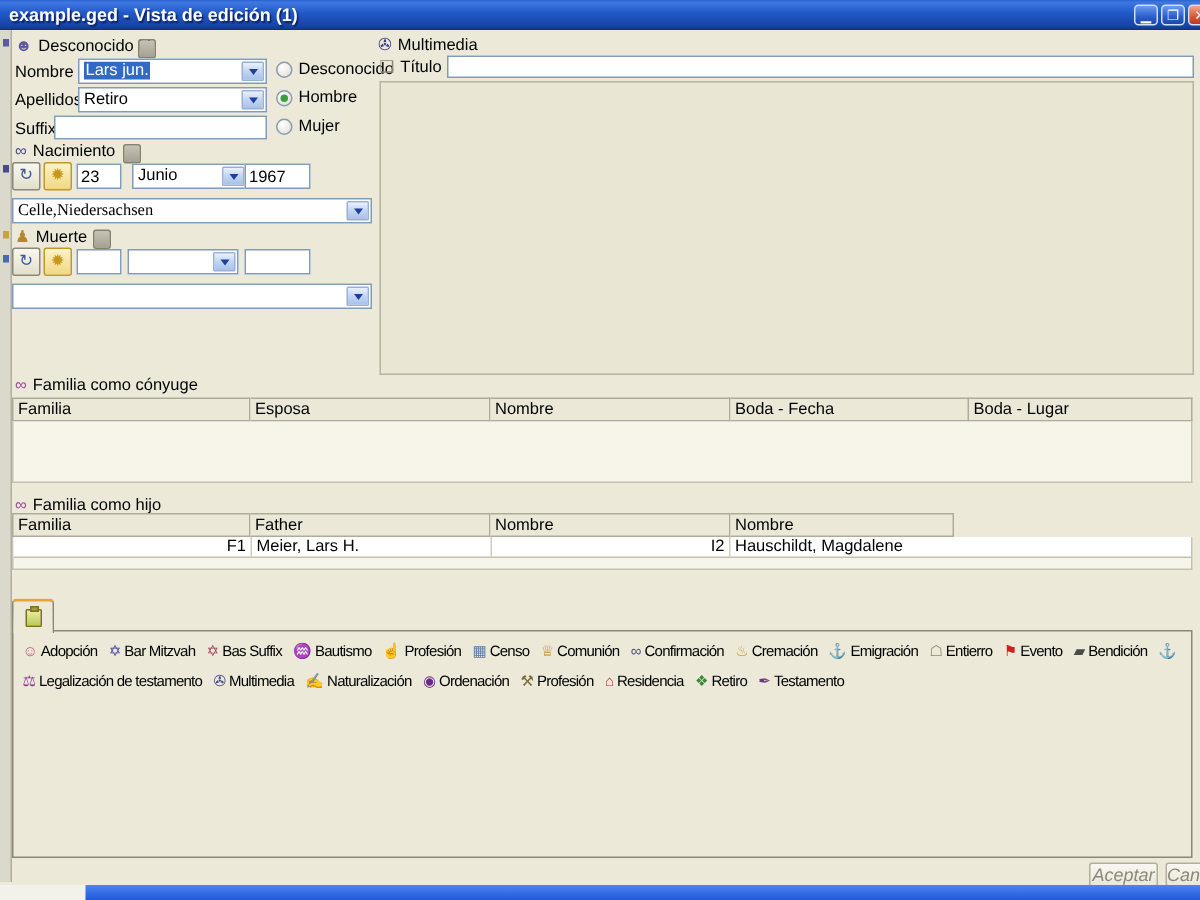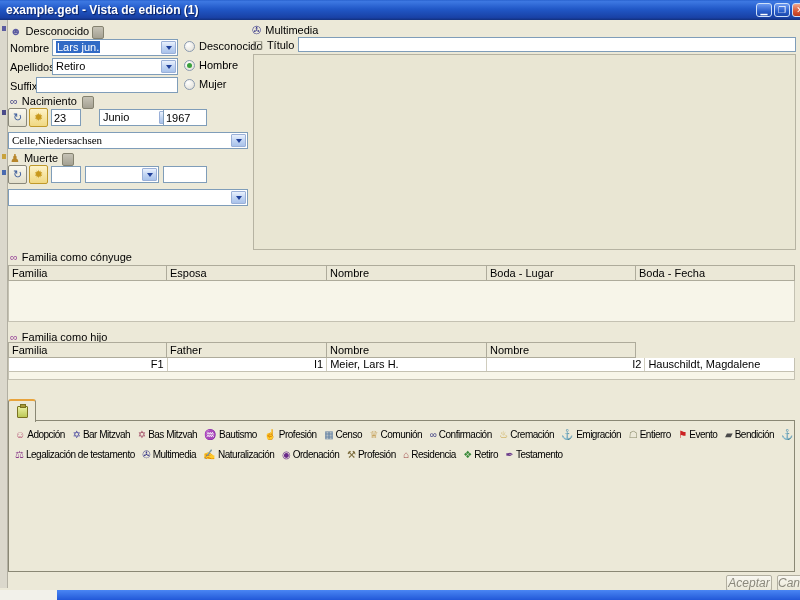--- a/index.html
+++ b/index.html
@@ -134,21 +134,21 @@
 
   <div class="sec-hdr" style="left:10px;top:95px;">
     <span class="sec-icon" style="color: rgb(74, 74, 138);">∞</span>
     <span>Nacimiento</span>
   </div>
   <div class="memo-btn" style="left:82px;top:96px;"></div>
 
   <div class="toolbtn" style="left:8px;top:108px;"><span style="color: rgb(58, 90, 154);">↻</span></div>
   <div class="toolbtn gold" style="left:29px;top:108px;"><span style="color: rgb(200, 152, 28);">✹</span></div>
   <input class="tinput" style="left: 51px; top: 109px; width: 30px; height: 17px;" value="23">
-  <div class="combo" style="left:99px;top:109px;width:77px;height:17px;">
+  <div class="combo" style="left:88px;top:109px;width:77px;height:17px;">
     <span class="val">Junio</span>
     <span class="combo-arrow">
         <i></i>
       </span>
   </div>
   <input class="tinput" style="left: 163px; top: 109px; width: 44px; height: 17px;" value="1967">
   <div class="combo" style="left:8px;top:132px;width:240px;height:17px;font-family:Liberation Serif, serif;">
     <span class="val">Celle,Niedersachsen</span>
     <span class="combo-arrow">
         <i></i>
@@ -190,39 +190,38 @@
   <div class="mm-area" style="left:253px;top:54px;width:543px;height:196px;"></div>
 
   <div class="sec-hdr" style="left:10px;top:251px;">
     <span class="sec-icon" style="color: rgb(154, 74, 154);">∞</span>
     <span>Familia como cónyuge</span>
   </div>
   <div class="tbl-head" style="left:8px;top:265px;">
     <div class="th first" style="width:159px;">Familia</div>
     <div class="th" style="width:160px;">Esposa</div>
     <div class="th" style="width:160px;">Nombre</div>
+    <div class="th" style="width:159px;">Boda - Fecha</div>
     <div class="th" style="width:149px;">Boda - Lugar</div>
-    <div class="th" style="width:159px;">Boda - Fecha</div>
   </div>
   <div class="tbl-body" style="left:8px;top:281px;width:787px;height:41px;"></div>
 
   <div class="sec-hdr" style="left:10px;top:331px;">
     <span class="sec-icon" style="color: rgb(154, 74, 154);">∞</span>
     <span>Familia como hijo</span>
   </div>
   <div class="tbl-head" style="left:8px;top:342px;">
     <div class="th first" style="width:159px;">Familia</div>
     <div class="th" style="width:160px;">Father</div>
     <div class="th" style="width:160px;">Nombre</div>
     <div class="th" style="width:149px;">Nombre</div>
   </div>
   <div class="tbl-body" style="left:8px;top:358px;width:787px;height:22px;">
     <div class="trow">
       <div class="td r" style="width:159px;">F1</div>
-      <div class="td r" style="width:160px;">I1</div>
       <div class="td" style="width:160px;">Meier, Lars H.</div>
       <div class="td r" style="width:159px;">I2</div>
       <div class="td last" style="width:149px;">Hauschildt, Magdalene</div>
     </div>
   </div>
 
   <div class="tab" style="left:8px;top:399px;width:28px;height:23px;">
     <span class="clip-icon"></span>
   </div>
   <div class="panel" style="left:8px;top:420px;width:787px;height:152px;">
@@ -230,21 +229,21 @@
       <span class="ev">
           <span class="ic" style="color: rgb(184, 90, 122);">☺</span>
           <span>Adopción</span>
         </span>
       <span class="ev">
           <span class="ic" style="color: rgb(58, 58, 154);">✡</span>
           <span>Bar Mitzvah</span>
         </span>
       <span class="ev">
           <span class="ic" style="color: rgb(154, 58, 90);">✡</span>
-          <span>Bas Mitzvah</span>
+          <span>Bas Suffix</span>
         </span>
       <span class="ev">
           <span class="ic" style="color: rgb(74, 122, 154);">♒</span>
           <span>Bautismo</span>
         </span>
       <span class="ev">
           <span class="ic" style="color: rgb(184, 134, 60);">☝</span>
           <span>Profesión</span>
         </span>
       <span class="ev">

